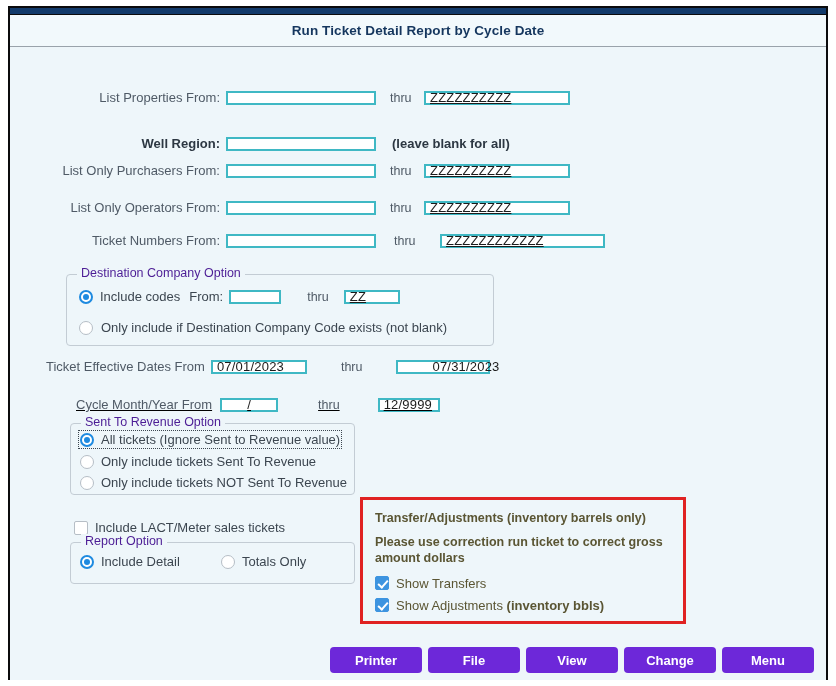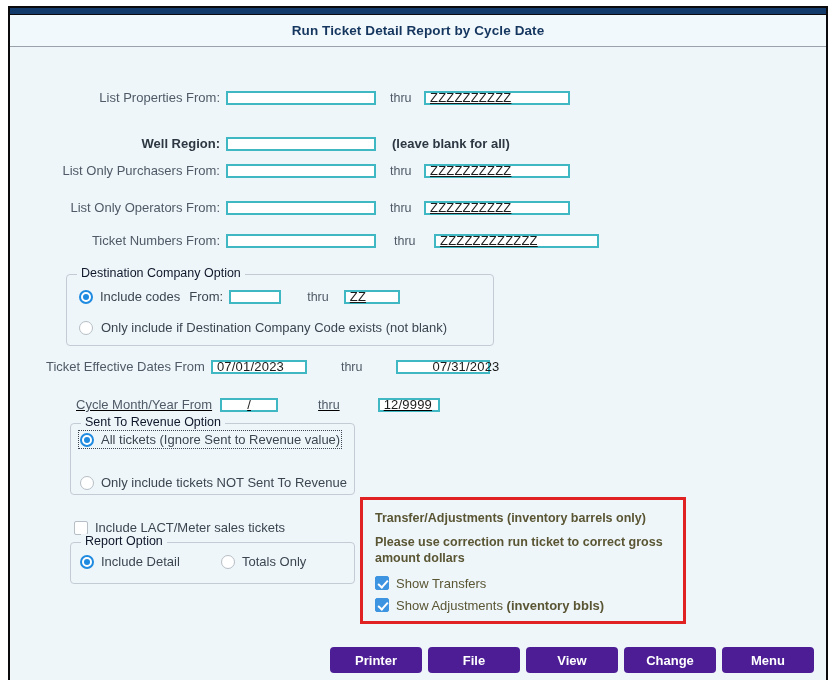--- a/index.html
+++ b/index.html
@@ -87,21 +87,21 @@
     border: 1px solid #c3ccd4;
     border-radius: 4px;
     background: transparent;
   }
   .group > .gtitle {
     position: absolute;
     top: -9px; left: 10px;
     background: #eef6fa;
     padding: 0 4px;
     font-size: 12.5px;
-    color: #0f172a;
+    color: #4c1d95;
     white-space: nowrap;
   }
 
   
   .radio {
     width: 14px; height: 14px;
     border-radius: 50%;
     border: 1.5px solid #b6bec6;
     background: #ffffff;
     display: inline-block;
@@ -188,21 +188,21 @@
   .btnbar {
     position: absolute;
     left: 0; right: 0;
     bottom: 7px;
     display: flex;
     justify-content: flex-end;
     gap: 6px;
     padding-right: 12px;
   }
   .btn {
-    background: #4c1d95;
+    background: #6d28d9;
     color: #ffffff;
     font-size: 13px;
     font-weight: bold;
     border: 1px solid #0f3official;
     border-radius: 4px;
     height: 26px;
     min-width: 92px;
     display: flex;
     align-items: center;
     justify-content: center;
@@ -264,21 +264,21 @@
         <span class="val">ZZZZZZZZZZ</span>
       </div>
     </div>
 
     <div class="row" style="left:66px; top:186px;">
       <span class="lbl" style="width:144px; text-align:right;">Ticket Numbers From:</span>
       <div class="tbox" style="width:150px; margin-left:6px;">
         <span class="val plain"></span>
       </div>
       <span class="thru" style="margin-left:18px; width:30px;">thru</span>
-      <div class="tbox" style="width:165px; margin-left:10px;">
+      <div class="tbox" style="width:165px; margin-left:16px;">
         <span class="val">ZZZZZZZZZZZZ</span>
       </div>
     </div>
 
     <div class="group" style="left:56px; top:227px; width:428px; height:72px;">
       <span class="gtitle">Destination Company Option</span>
 
       <div class="row" style="left:12px; top:14px;">
         <span class="radio on"></span>
         <span class="lbl" style="margin-left:7px; color:#3c4650;">Include codes</span>
@@ -320,20 +320,24 @@
       </div>
     </div>
 
     <div class="group" style="left:60px; top:376px; width:285px; height:72px;">
       <span class="gtitle">Sent To Revenue Option</span>
 
       <div class="opt focused" style="position:absolute; left:9px; top:8px;">
         <span class="radio on"></span>
         <span>All tickets (Ignore Sent to Revenue value)</span>
       </div>
+      <div class="opt" style="position:absolute; left:9px; top:30px;">
+        <span class="radio"></span>
+        <span>Only include tickets Sent To Revenue</span>
+      </div>
       <div class="opt" style="position:absolute; left:9px; top:51px;">
         <span class="radio"></span>
         <span>Only include tickets NOT Sent To Revenue</span>
       </div>
     </div>
 
     <div class="opt" style="position:absolute; left:64px; top:473px;">
       <span class="cbox"></span>
       <span>Include LACT/Meter sales tickets</span>
     </div>

